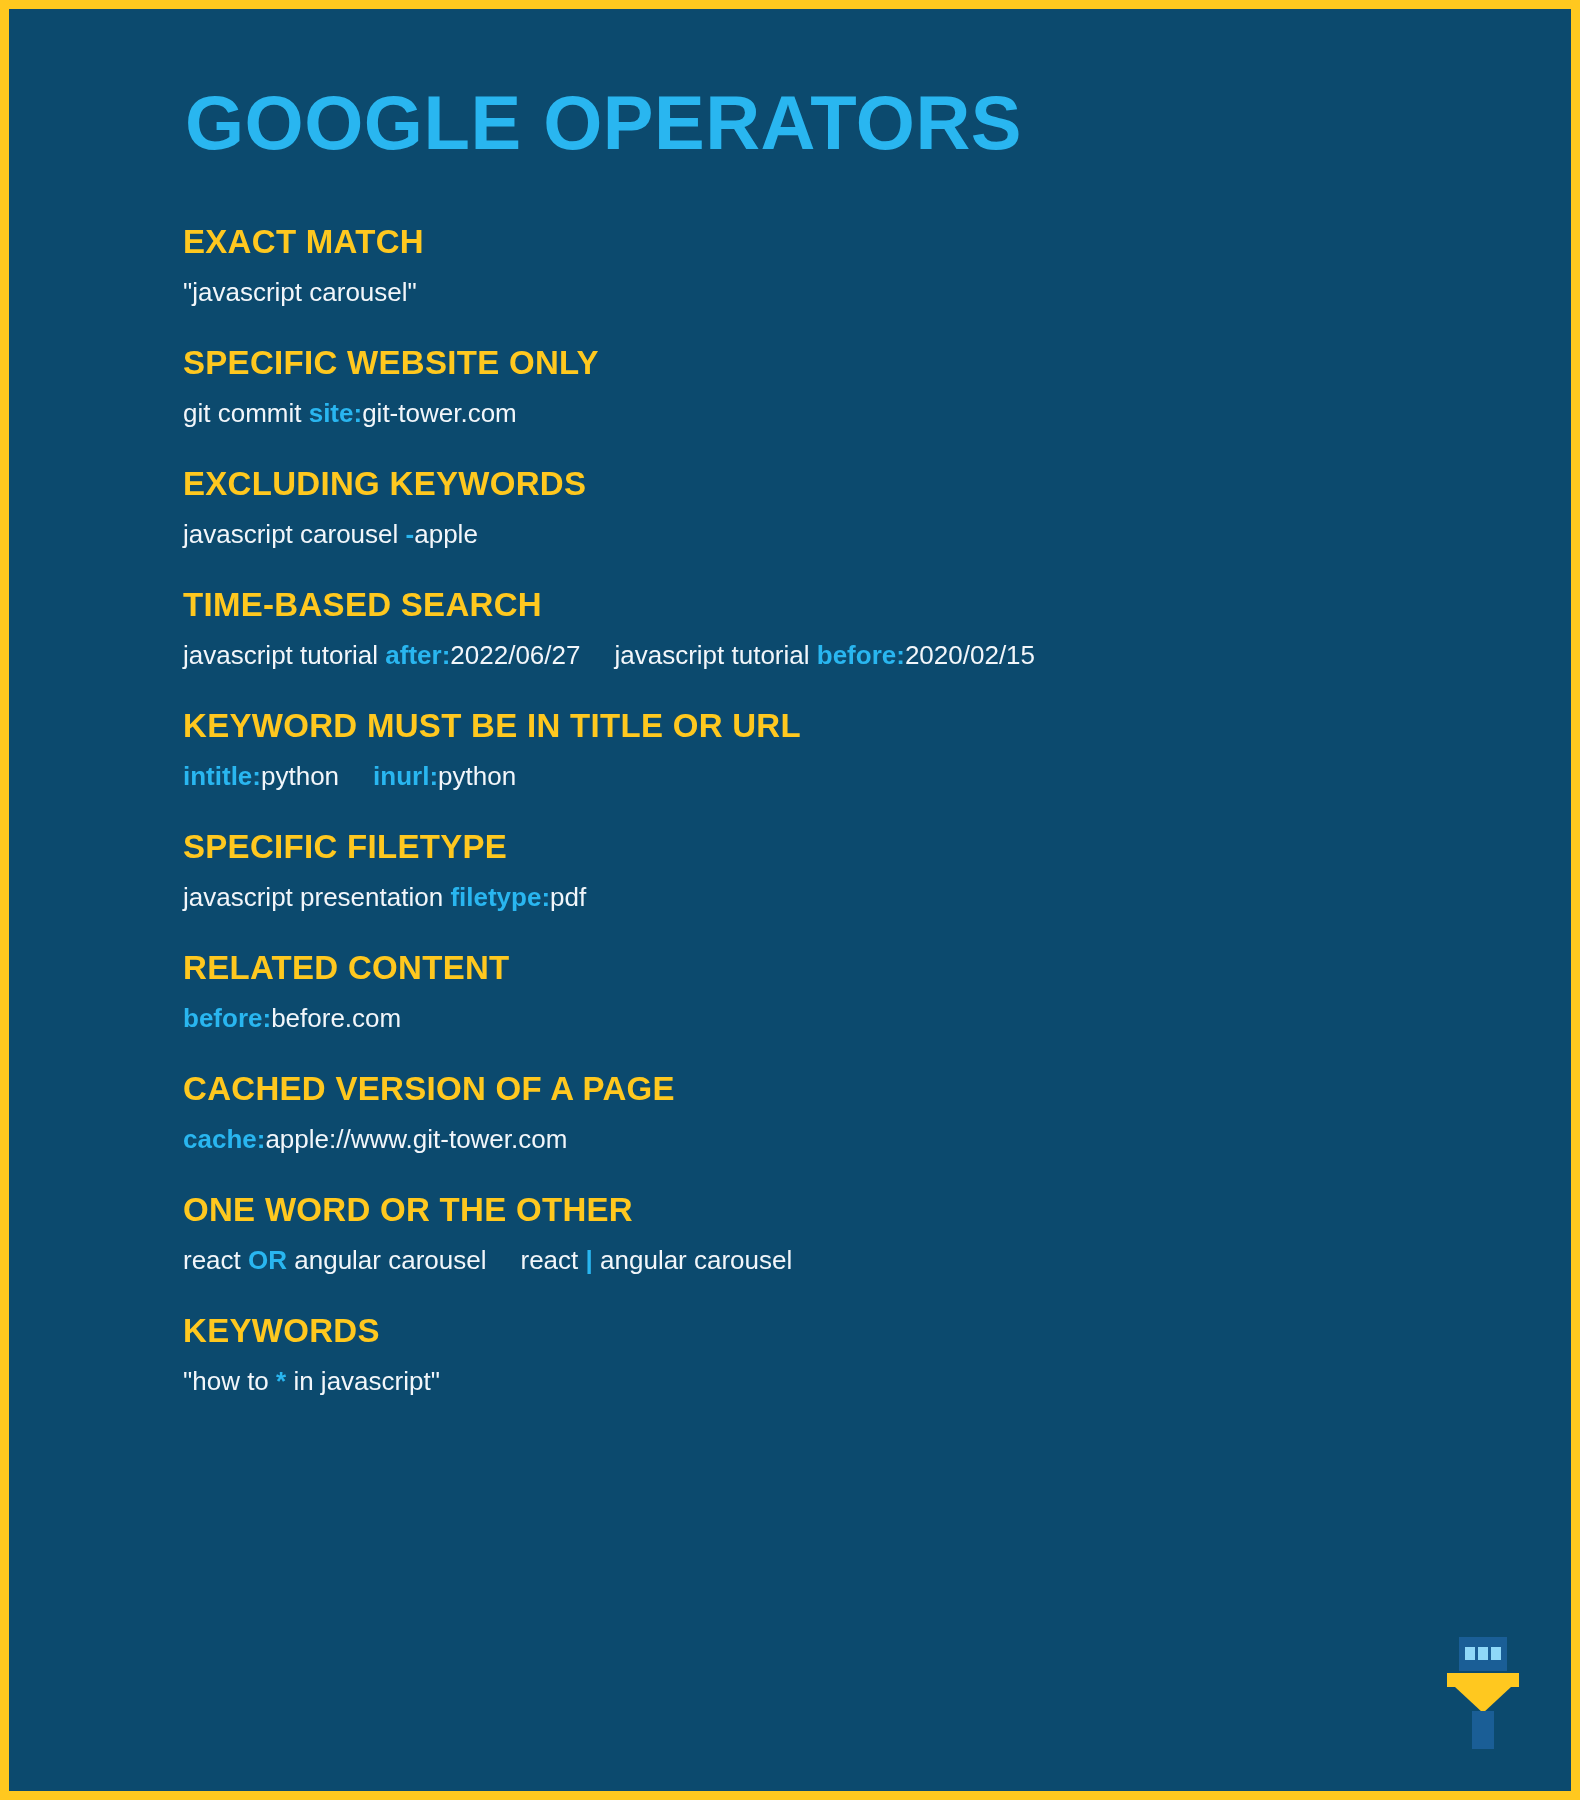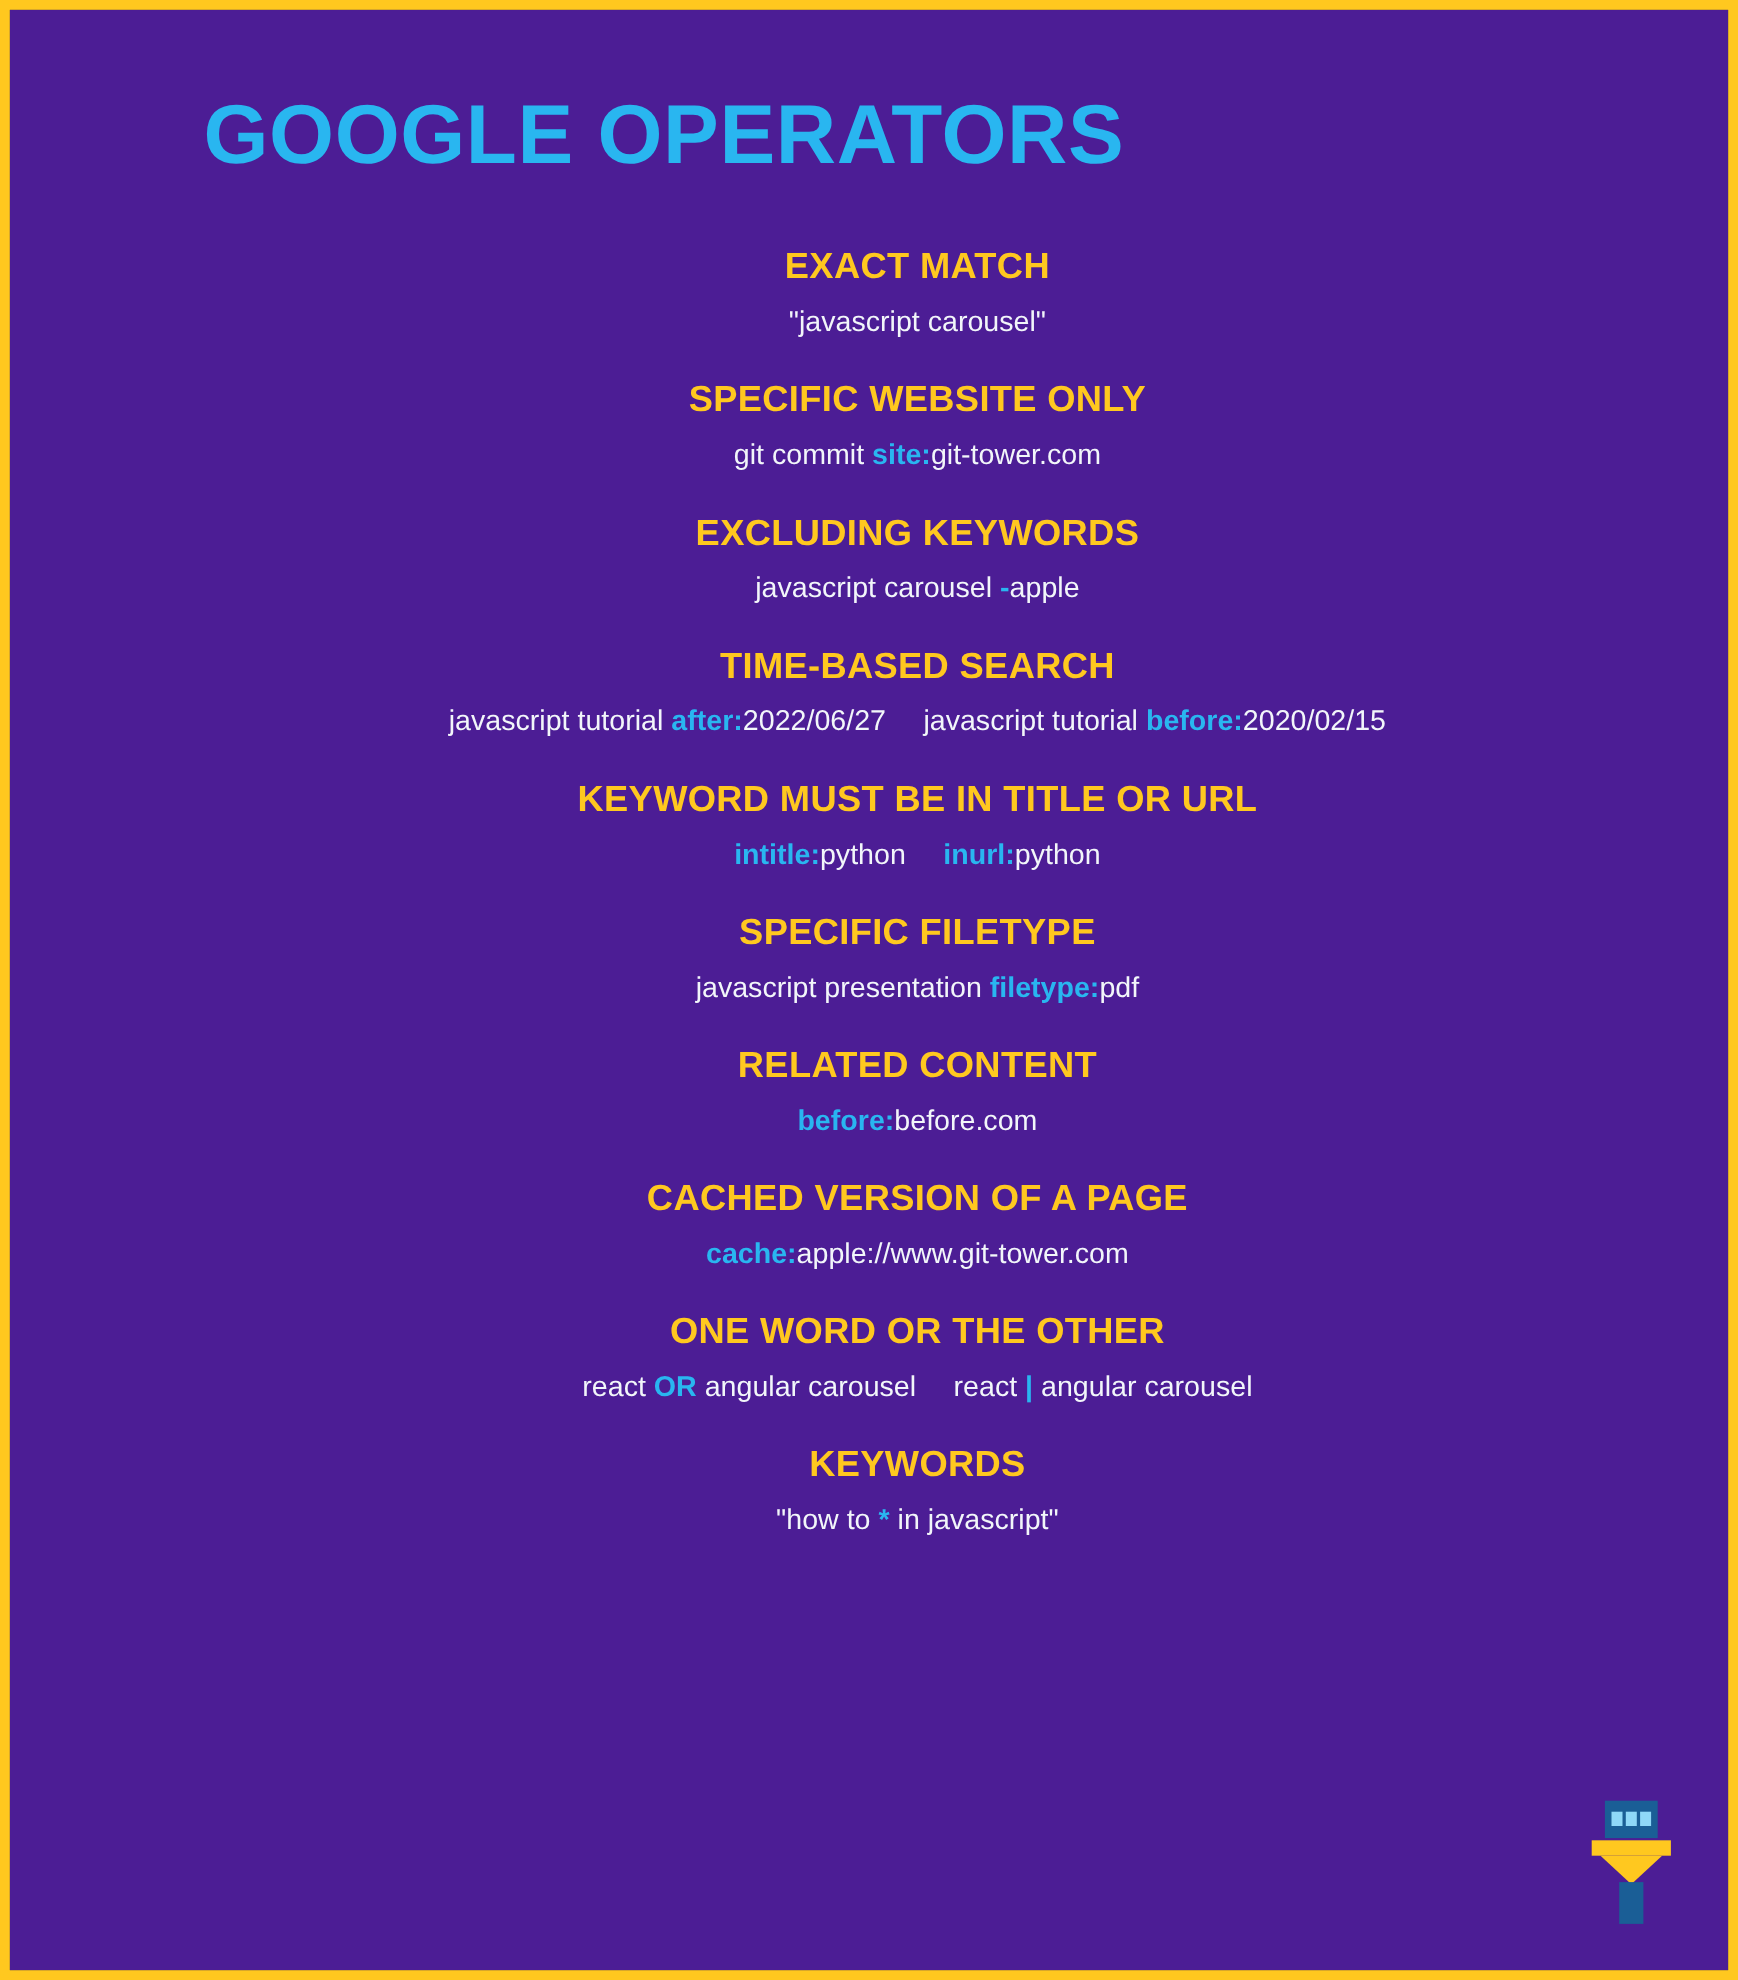--- a/index.html
+++ b/index.html
@@ -17,38 +17,37 @@
     position: relative;
     width: 1580px;
     height: 1800px;
     background: #0e2237;
     box-sizing: border-box;
     border: 9px solid #ffc81f;
   }
   .inner {
     position: absolute;
     left: 0; top: 0; right: 0; bottom: 0;
-    background: #4c1d95;
+    background: #0c4a6e;
     padding: 60px 86px 0 170px;
     box-sizing: border-box;
   }
   .title {
     color: #29b6f0;
     font-size: 76px;
     font-weight: bold;
     letter-spacing: 0.5px;
     margin: 12px 0 0 6px;
     line-height: 1.1;
   }
   .list {
     margin-top: 58px;
   }
   .entry {
     margin-bottom: 34px;
-    text-align: center;
   }
   .entry-heading {
     color: #ffc81f;
     font-size: 33px;
     font-weight: bold;
     letter-spacing: 0.3px;
     margin: 0 0 14px 4px;
   }
   .entry-example {
     color: #f2f6fa;

